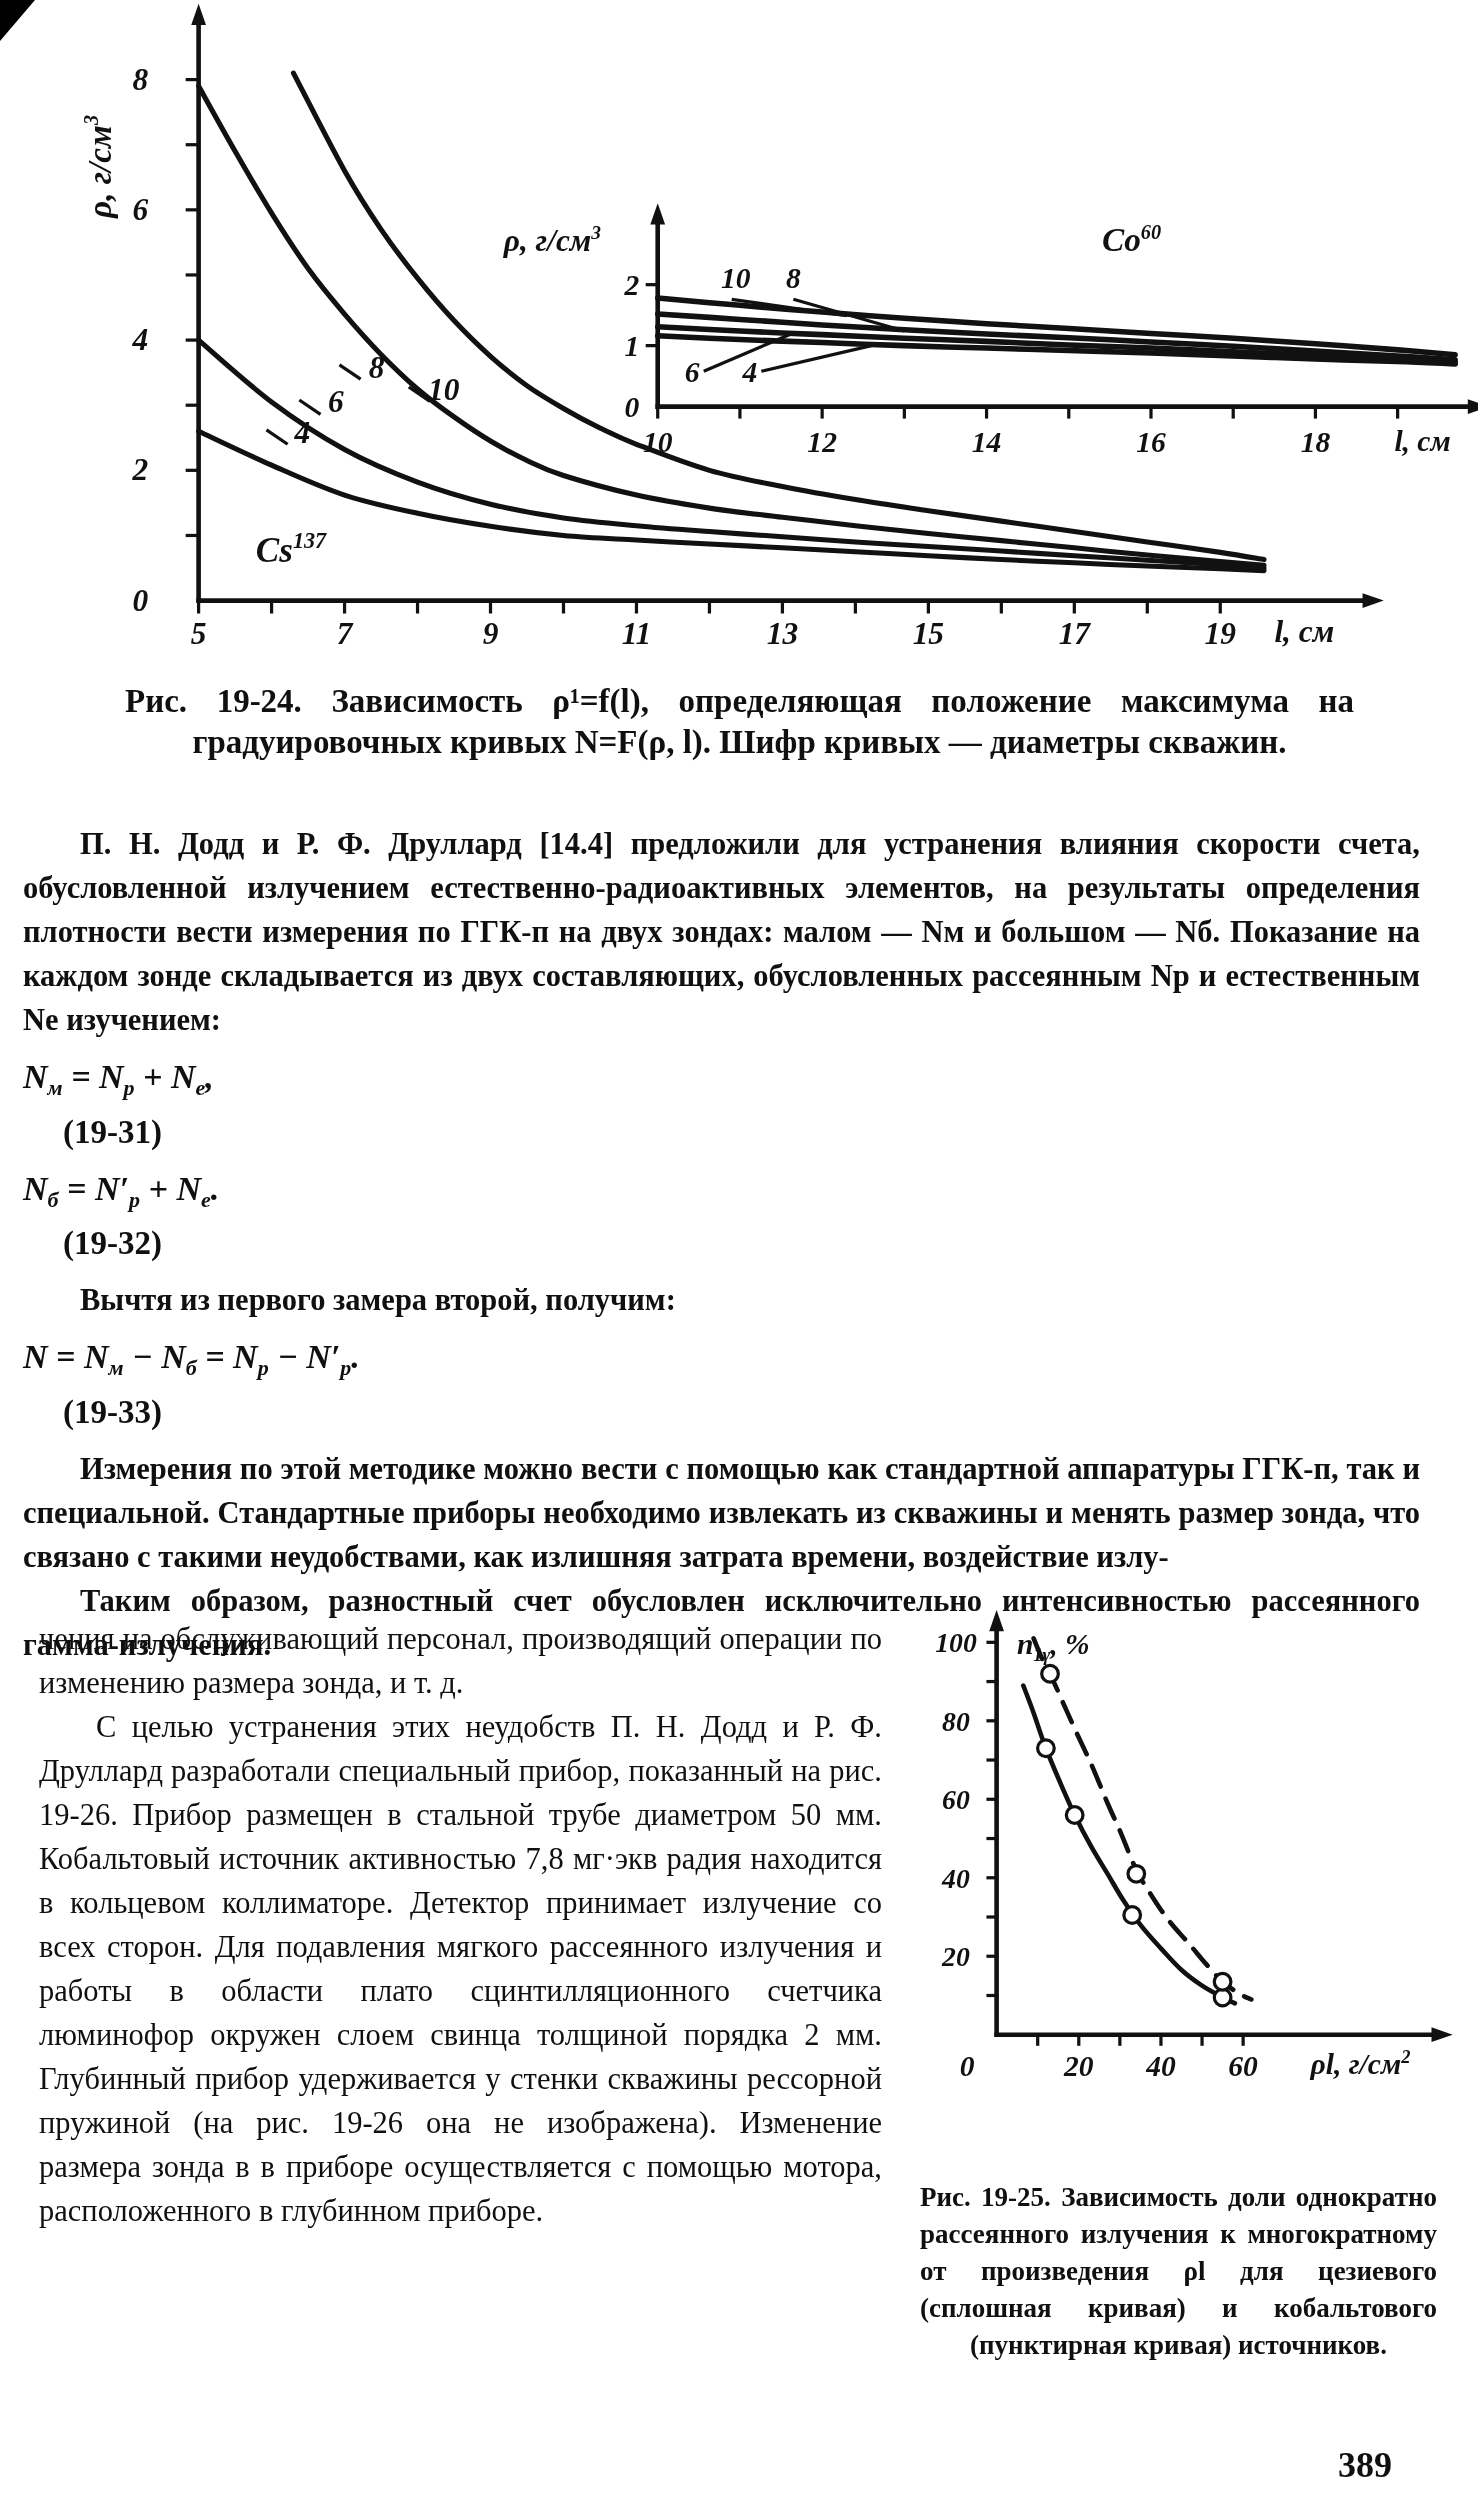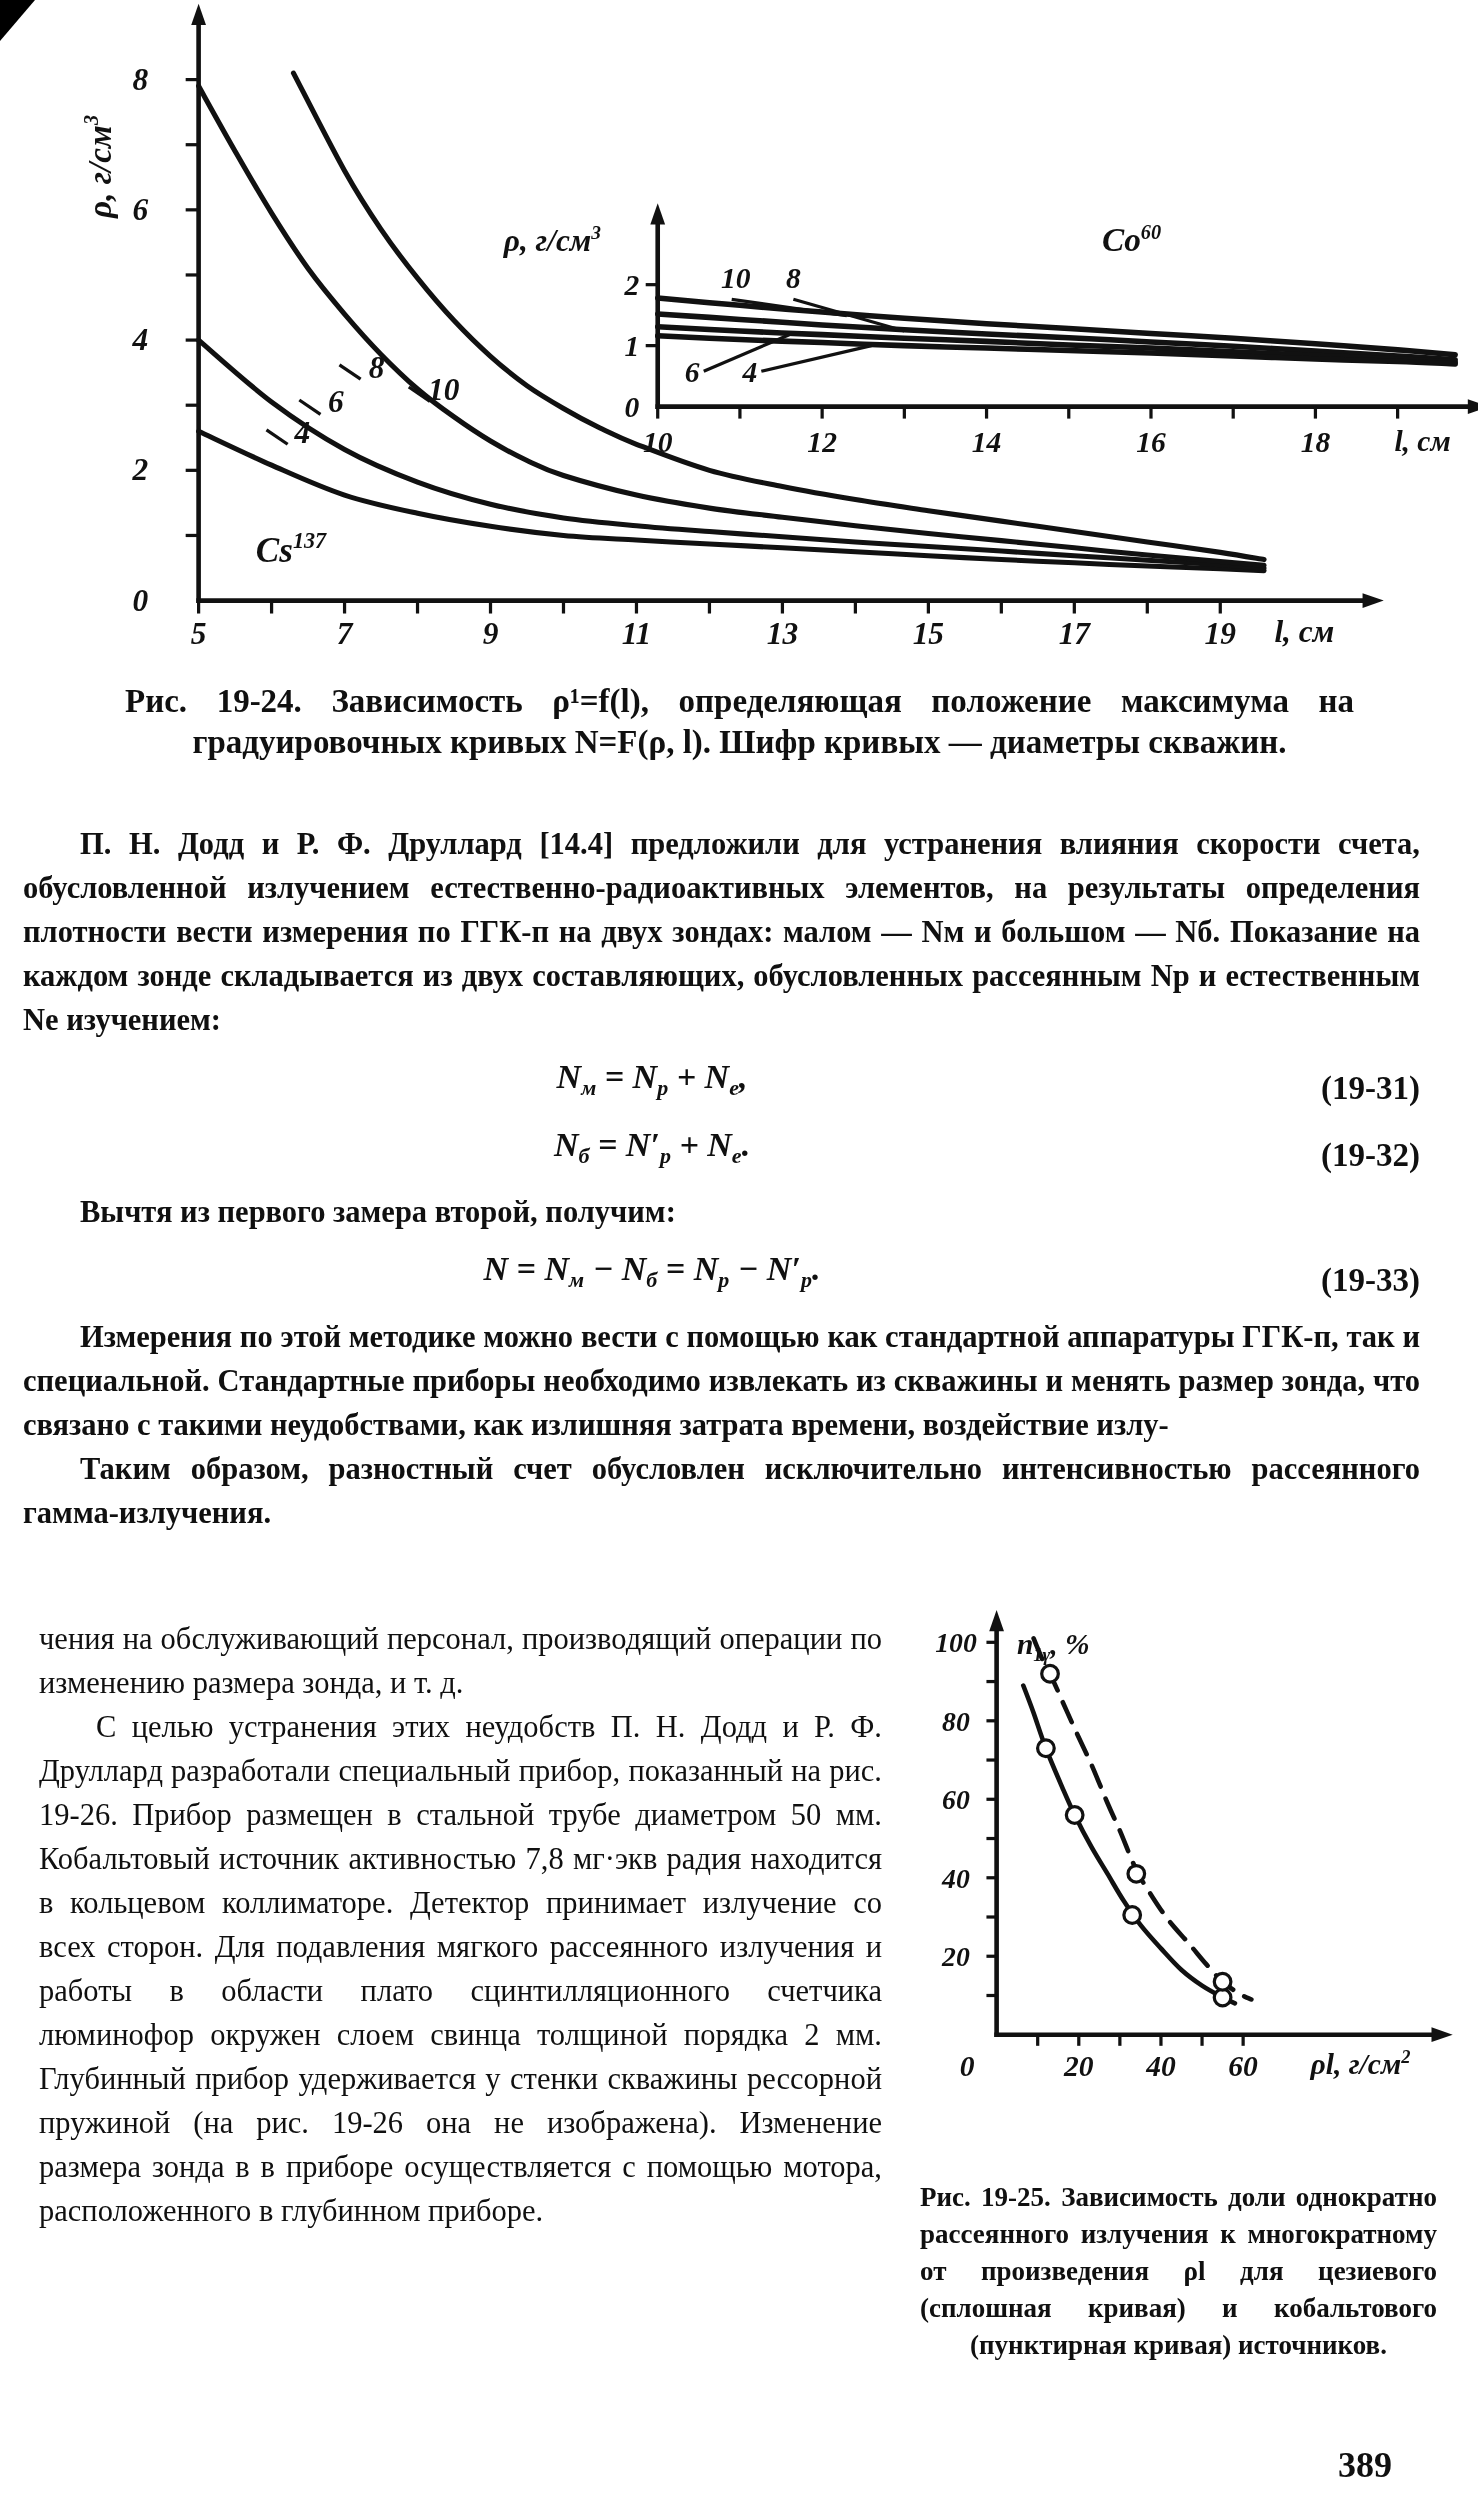--- a/index.html
+++ b/index.html
@@ -15,21 +15,21 @@
   .leader{stroke:#111;stroke-width:3.5;fill:none;}
   .marker{fill:#fff;stroke:#111;stroke-width:3.5;}
 
   .caption{font-weight:700;}
   .caption-1924{position:absolute;top:681px;left:125px;width:1229px;
         font-size:33px;line-height:41px;text-align:justify;text-align-last:center;}
   .body-text{position:absolute;top:822px;left:23px;width:1397px;
         font-size:30.5px;line-height:44px;font-weight:700;}
   .body-text p{margin:0;text-align:justify;}
   .indent{text-indent:57px;}
-  .eq-row{display:flex;align-items:flex-end;margin:13px 0;}
+  .eq-row{display:flex;align-items:flex-start;margin:13px 0;flex-direction:column;}
   .eq-body{flex:1;text-align:center;font-style:italic;font-size:34px;}
   .eq-num{width:139px;text-align:right;font-style:normal;font-size:33px;}
   .sub{font-size:22px;vertical-align:-6.5px;}
   .left-col{position:absolute;top:1617px;left:39px;width:843px;
         font-size:30.5px;line-height:44px;font-weight:400;}
   .left-col p{margin:0;text-align:justify;}
   .fig1925-wrap{position:absolute;top:1610px;left:878px;width:601px;}
   .fig1925-wrap svg{position:relative;display:block;}
   .caption-1925{margin-top:15px;padding:0 42px;font-size:27px;line-height:37px;
         text-align:justify;text-align-last:center;}

